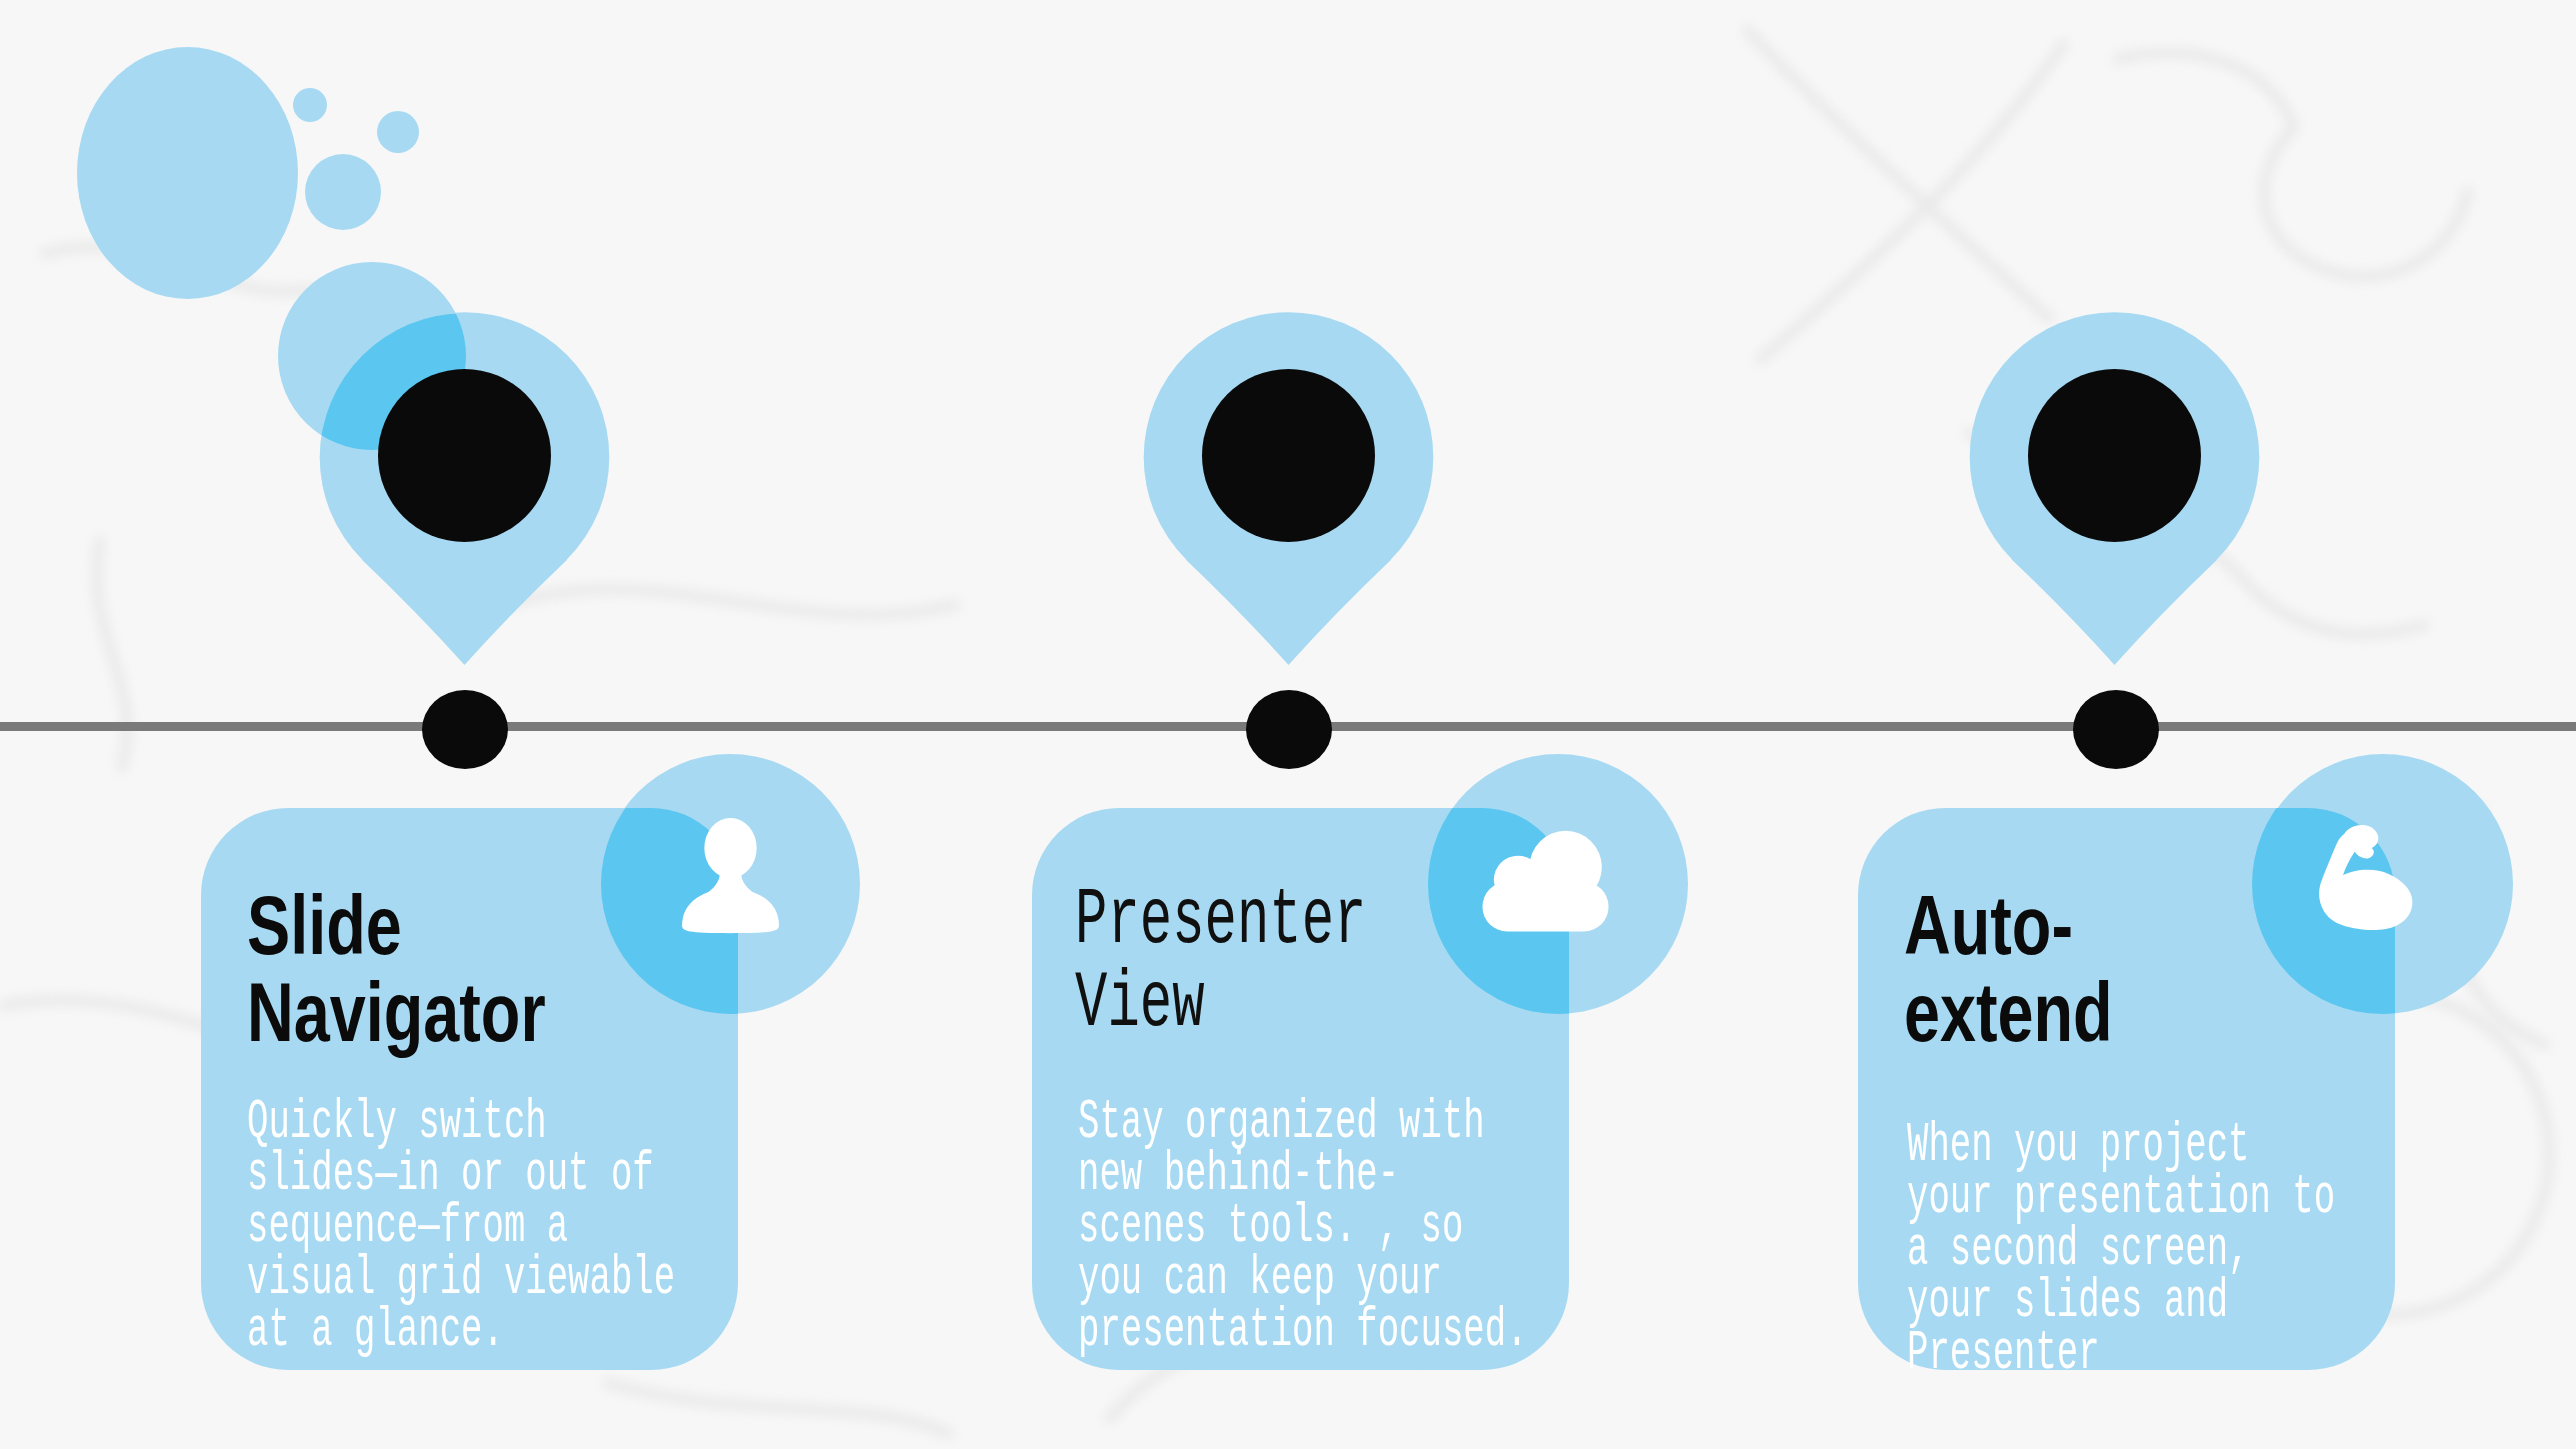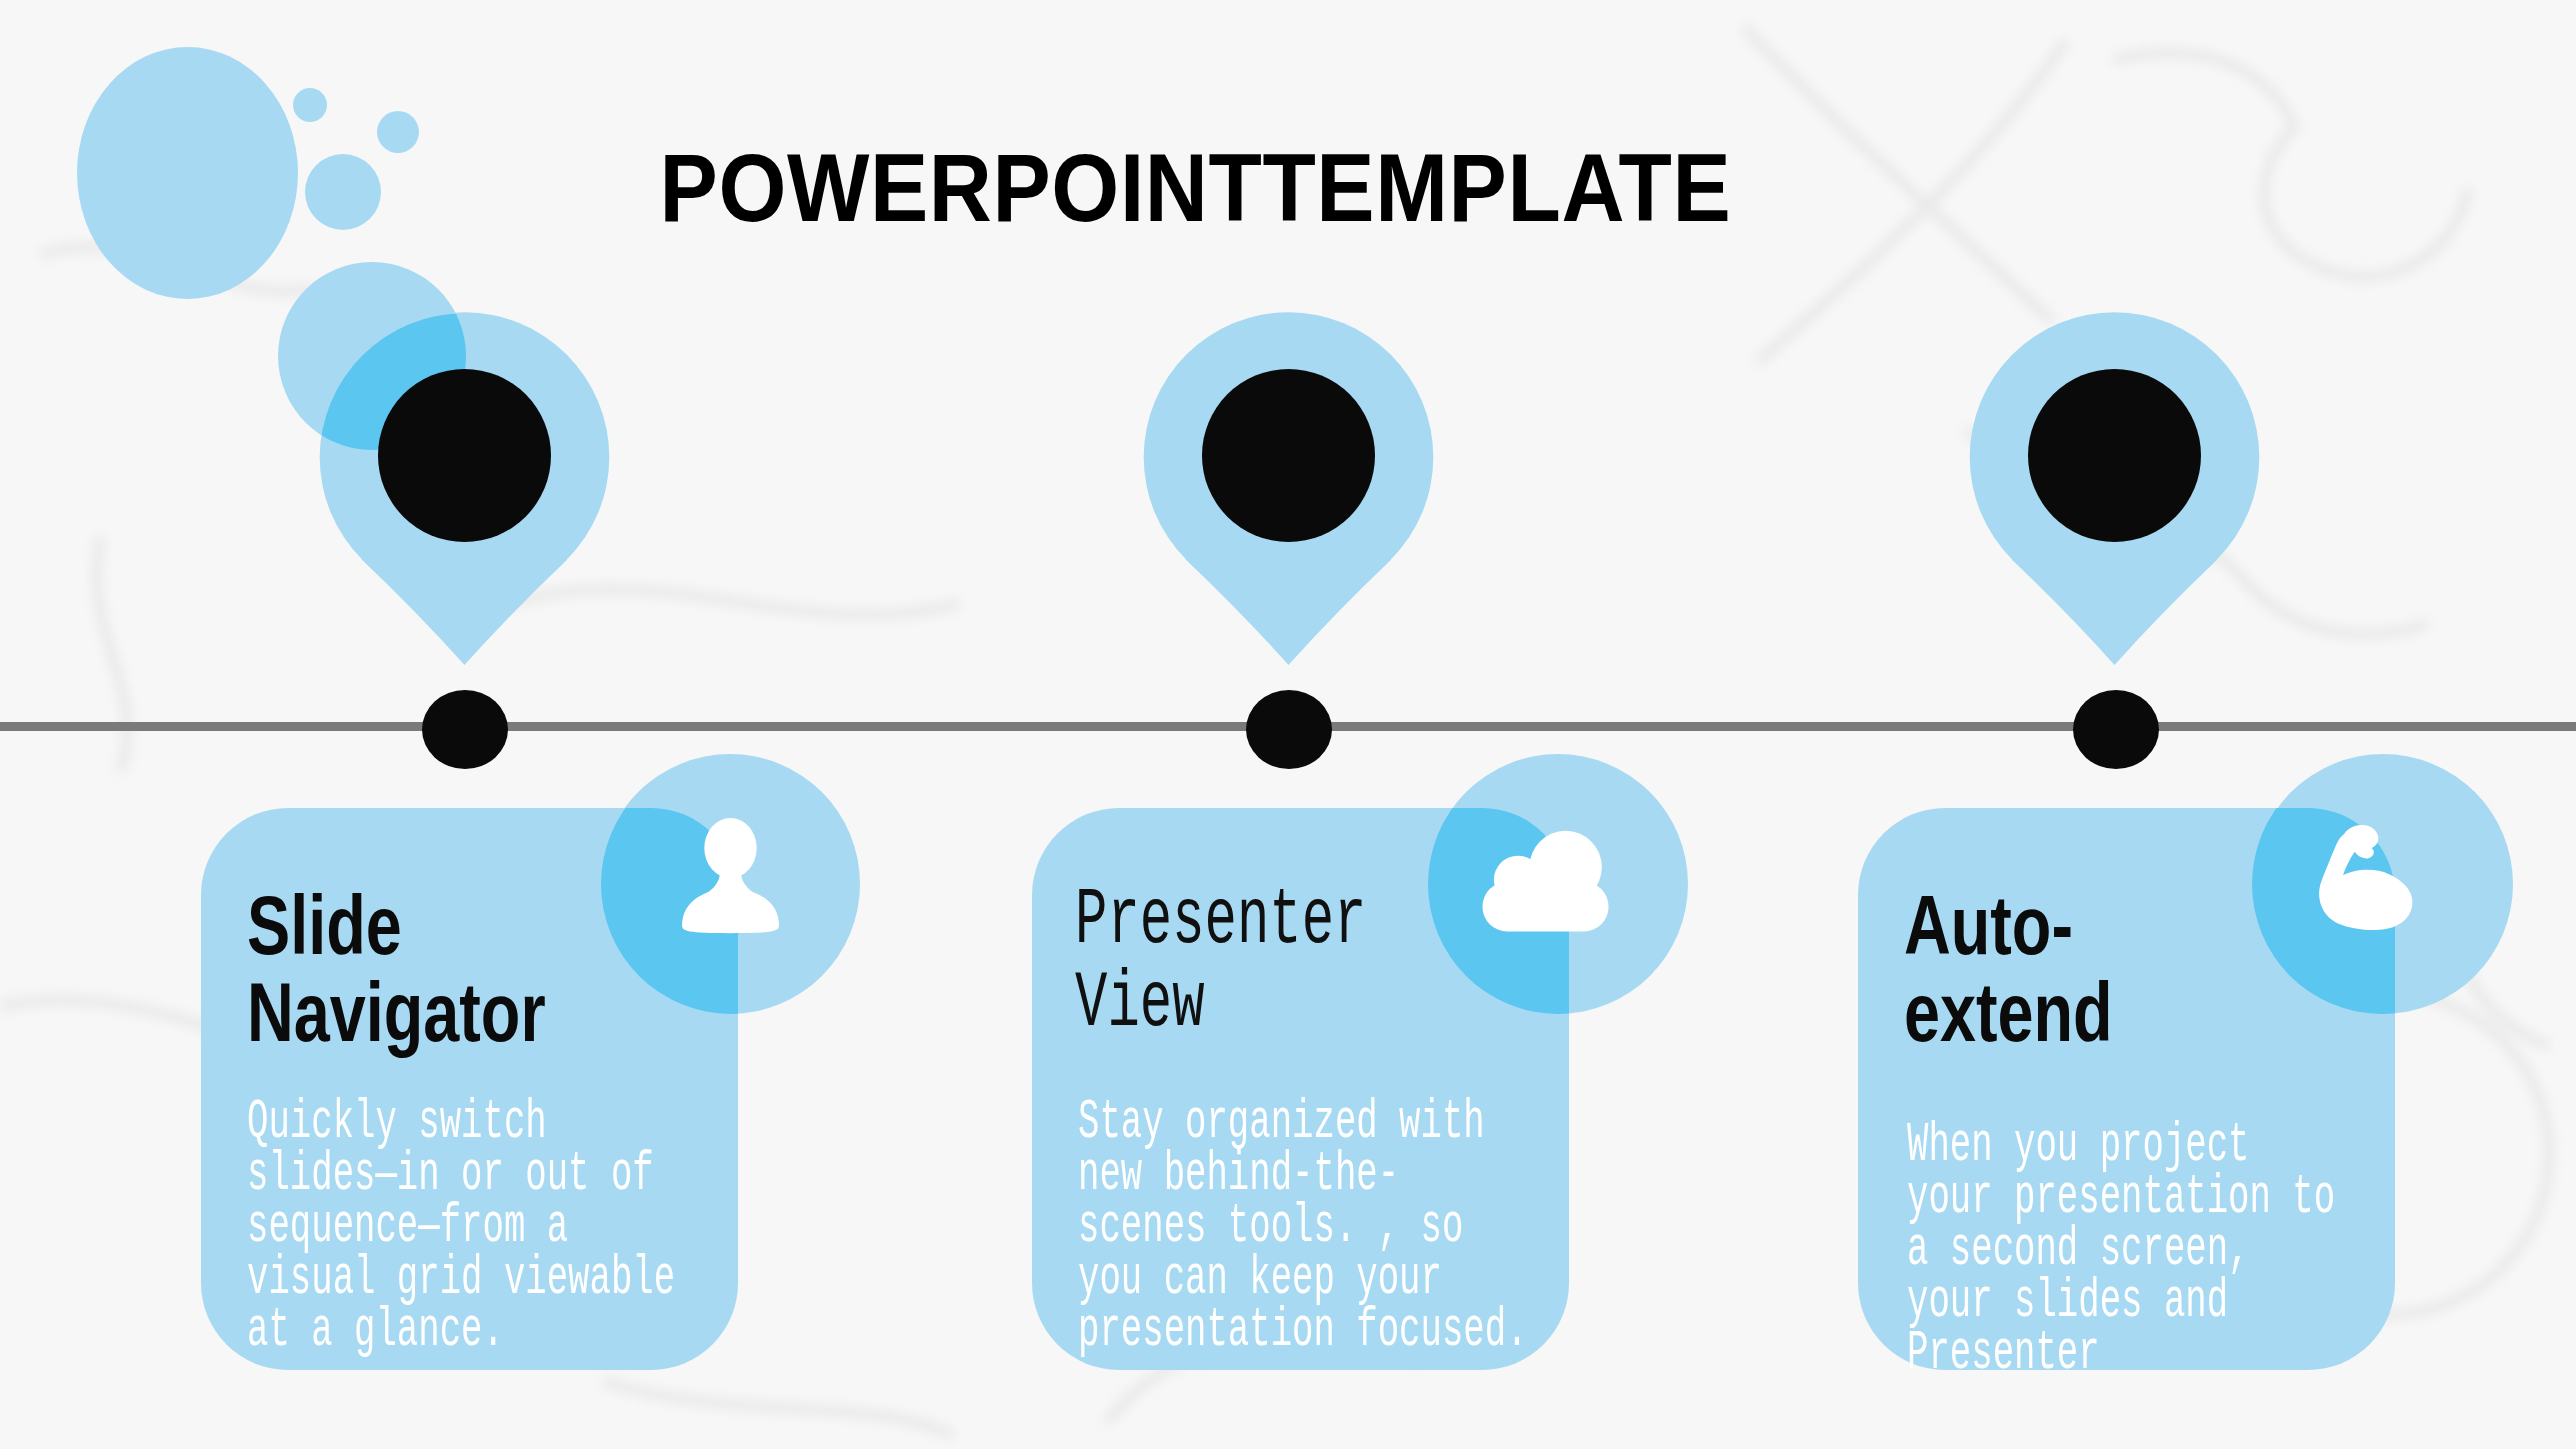--- a/index.html
+++ b/index.html
@@ -53,23 +53,20 @@
       <path d="M0,1500 C260,1450 420,1630 700,1580"></path>
       <path d="M1650,2120 C1750,1990 1950,1950 2120,2020"></path>
       <path d="M900,2060 C1100,2120 1300,2080 1420,2140"></path>
       <circle cx="3560" cy="1720" r="240"></circle>
       <path d="M3700,1200 C3620,1350 3650,1500 3800,1560"></path>
       <path d="M150,800 C120,950 220,1020 180,1150"></path>
       <path d="M760,900 C980,830 1200,960 1430,900"></path>
     </g>
   </svg>
 
-  <div class="main-title-wrap">
-    <div class="main-title">POWERPOINTTEMPLATE</div>
-  </div>
 
   <div class="bubble" style="left:77px;top:47px;width:221px;height:252px;"></div>
   <div class="bubble" style="left:293px;top:88px;width:34px;height:34px;"></div>
   <div class="bubble" style="left:377px;top:111px;width:42px;height:42px;"></div>
   <div class="bubble" style="left:305px;top:154px;width:76px;height:76px;"></div>
   <div class="bubble" style="left:278px;top:262px;width:188px;height:188px;"></div>
 
   <div class="timeline-line"></div>
 
   <svg class="pin-svg" style="left:317px;top:311px;" width="295" height="362" viewBox="0 0 440 540">

